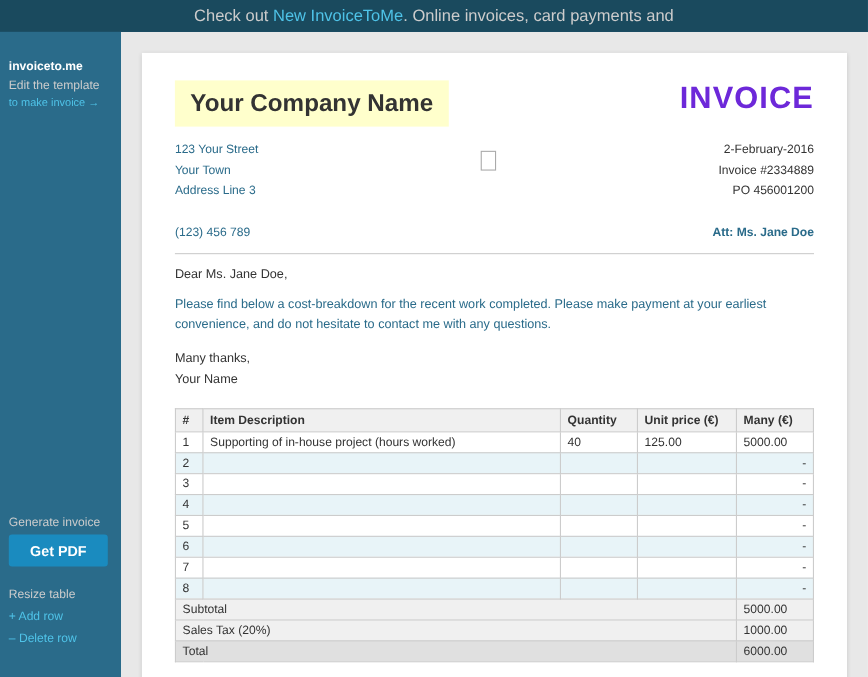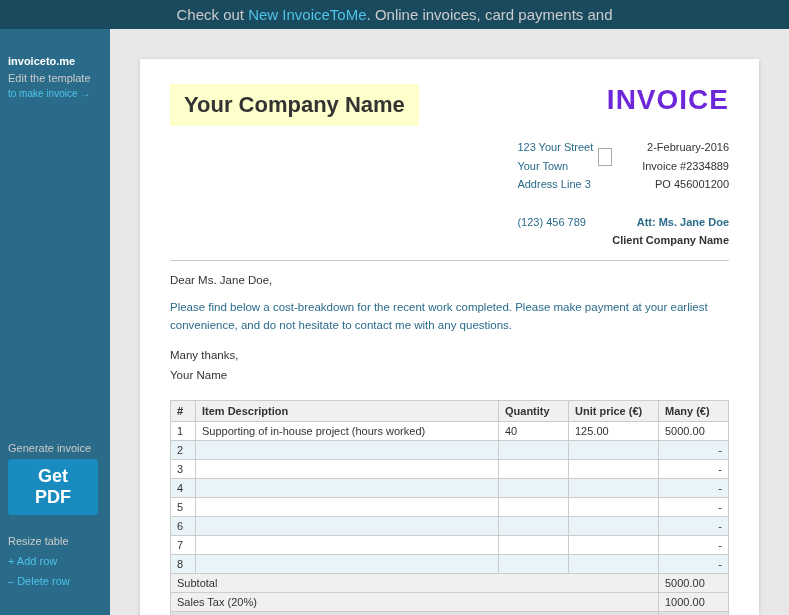--- a/index.html
+++ b/index.html
@@ -62,21 +62,21 @@
     .generate-label {
       color: #ccc;
       font-size: 11px;
       margin-bottom: 5px;
     }
     .get-pdf-btn {
       background: #1a8bbf;
       color: #fff;
       border: none;
       padding: 7px 16px;
-      font-size: 18px;
+      font-size: 13px;
       font-weight: bold;
       cursor: pointer;
       border-radius: 3px;
       width: 90px;
     }
     .resize-section {
       font-size: 11px;
       color: #ccc;
     }
     .resize-section .section-title {
@@ -88,21 +88,21 @@
       cursor: pointer;
       display: block;
       font-size: 11px;
       line-height: 1.8;
     }
 
     
     .invoice-area {
       flex: 1;
       background: #e8e8e8;
-      padding: 30px;
+      padding: 19px;
       overflow-y: auto;
     }
 
     .invoice-paper {
       background: #fff;
       padding: 25px 30px 20px 30px;
       min-height: 550px;
       box-shadow: 0 1px 4px rgba(0,0,0,0.15);
     }
 
@@ -124,21 +124,21 @@
     .invoice-title {
       font-size: 28px;
       font-weight: bold;
       color: #6d28d9;
       letter-spacing: 1px;
     }
 
     
     .address-section {
       display: flex;
-      justify-content: flex-end;
+      justify-content: space-between;
       margin-bottom: 10px;
     }
     .from-address, .to-address {
       font-size: 11px;
       color: #2a6b8a;
       line-height: 1.7;
     }
     .to-address {
       text-align: right;
       color: #333;
@@ -285,21 +285,20 @@
         </div>
         <div style="display:flex; flex-direction:column; align-items:center; justify-content:flex-start; padding-top:10px;">
           <div class="image-placeholder"></div>
         </div>
         <div class="to-address">
           <div>2-February-2016</div>
           <div>Invoice #2334889</div>
           <div>PO 456001200</div>
           <br>
           <div class="att-name">Att: Ms. Jane Doe</div>
-          <div class="client-company">Client Company Name</div>
         </div>
       </div>
 
       <hr class="divider">
 
       <div class="letter-body">
         <div class="salutation">Dear Ms. Jane Doe,</div>
         <div class="body-text">Please find below a cost-breakdown for the recent work completed. Please make payment at your earliest convenience, and do not hesitate to contact me with any questions.</div>
         <div class="closing">
           <div>Many thanks,</div>

